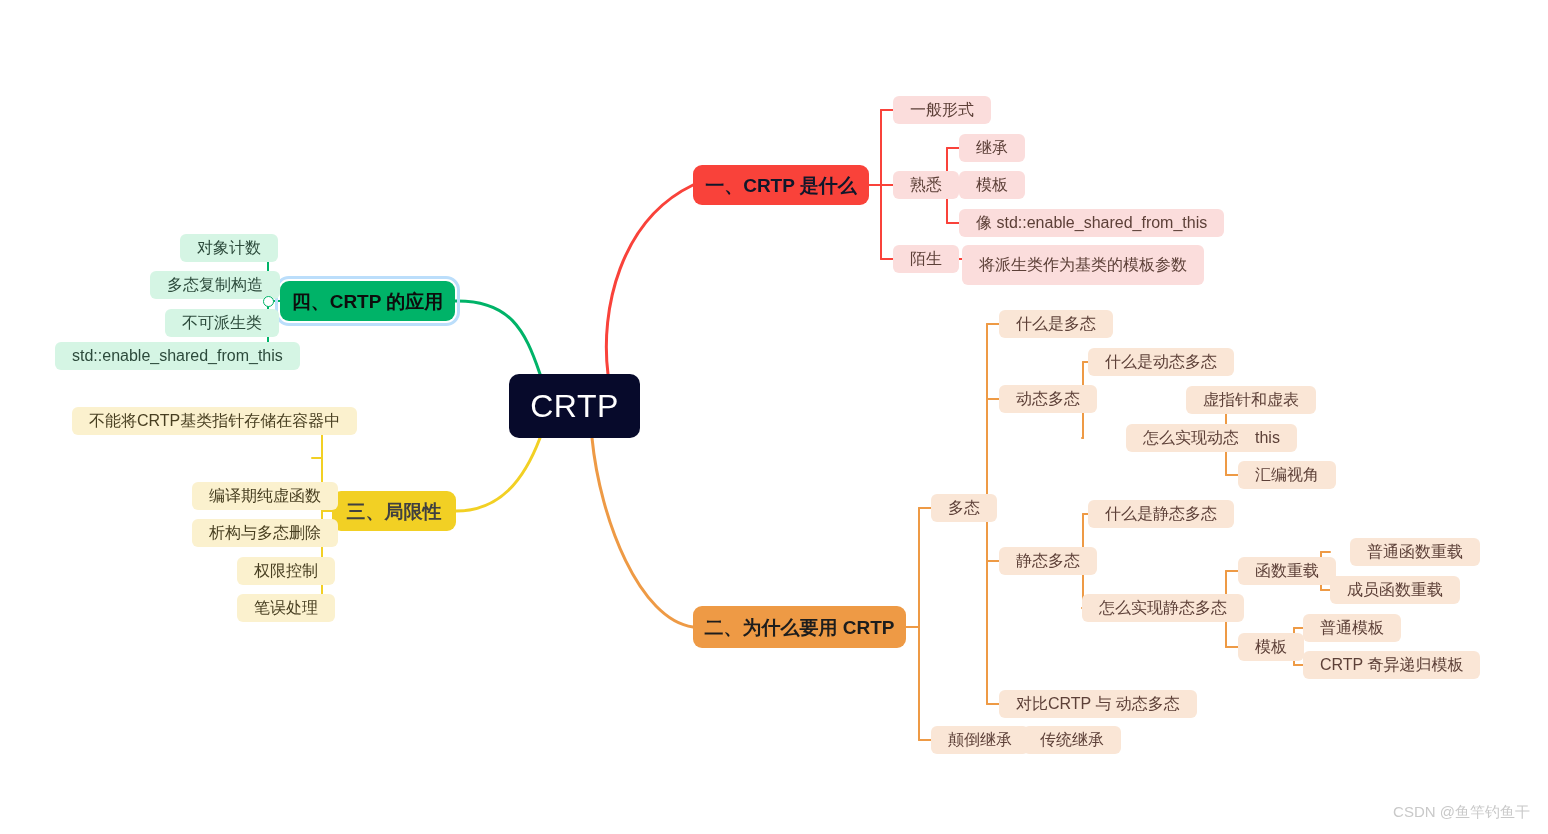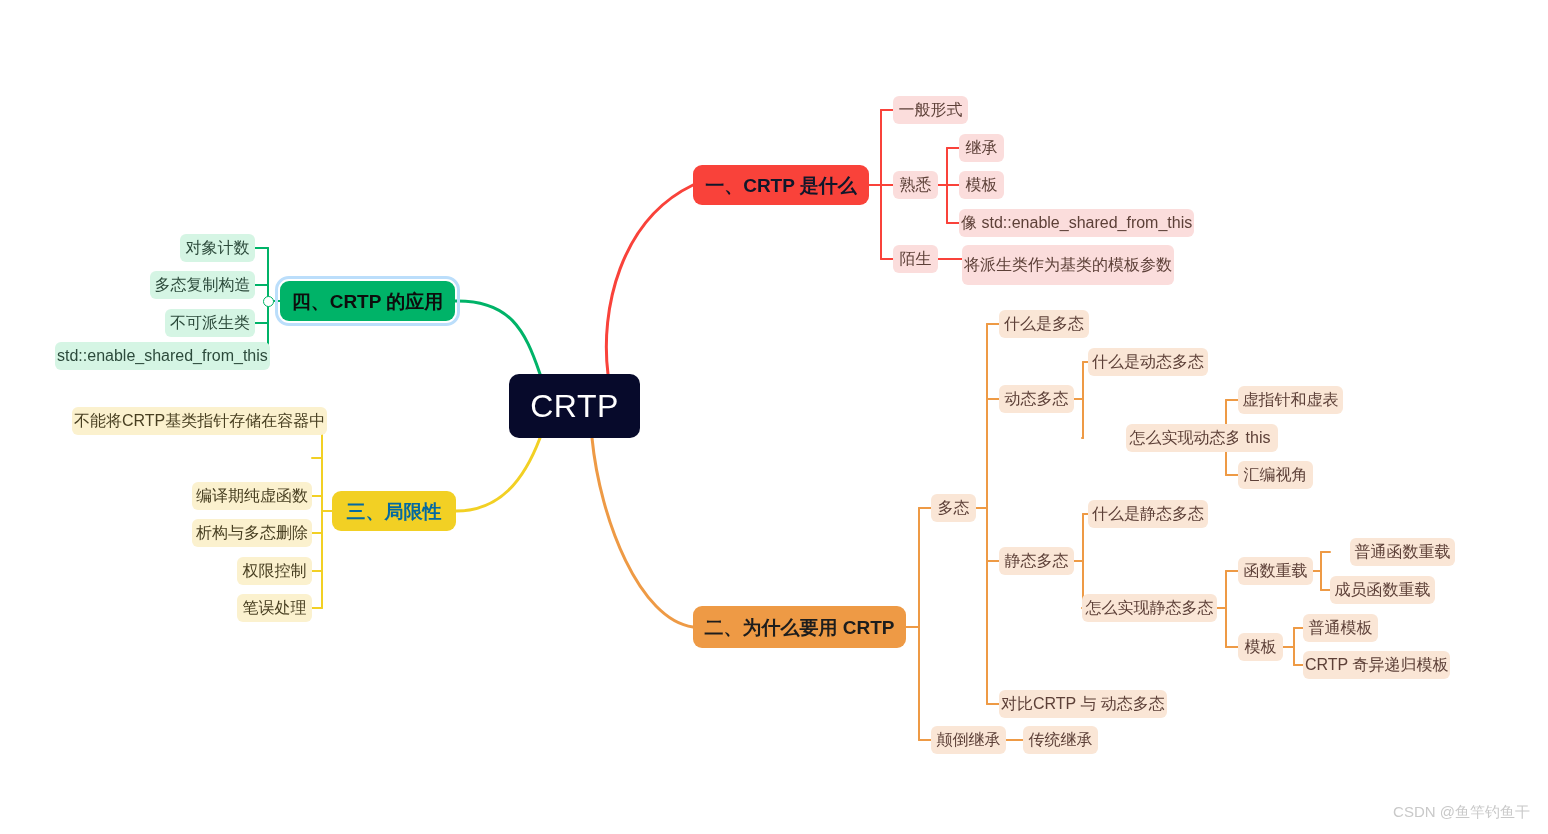--- a/index.html
+++ b/index.html
@@ -47,32 +47,32 @@
   
   .node.main {
     border-radius: 9px;
     font-size: 19px;
     font-weight: bold;
     padding: 0 16px;
     height: 40px;
   }
   .node.main.red    { background: #F9423A; color: #0f172a; }
   .node.main.orange { background: #EE9A45; color: #1d1d1d; }
-  .node.main.yellow { background: #F2D024; color: #0369a1; }
+  .node.main.yellow { background: #F2D024; color: #404040; }
   .node.main.green  { background: #00B368; color: #0d0d0d; }
   .node.main.selected {
     outline: 3px solid #BBDEFB;
     outline-offset: 2px;
     border-radius: 9px;
   }
   
   .node.sub {
     border-radius: 6px;
     font-size: 16px;
-    padding: 0 2px;
+    padding: 0 17px;
     height: 28px;
   }
   .node.sub.red    { background: #FBDDDC; color: #5D4038; }
   .node.sub.orange { background: #FAE6D6; color: #5D4038; }
   .node.sub.yellow { background: #FBF1CE; color: #473E20; }
   .node.sub.green  { background: #D5F5E4; color: #2C4A3B; }
 
   .collapse-dot {
     position: absolute;
     width: 9px;
@@ -217,21 +217,21 @@
     </div>
     <div class="node sub orange" style="left: 999px; top: 690px; min-width: 153px; height: 28px;">
       <span>对比CRTP 与 动态多态</span>
     </div>
     <div class="node sub orange" style="left: 1088px; top: 348px; min-width: 120px; height: 28px;">
       <span>什么是动态多态</span>
     </div>
     <div class="node sub orange" style="left: 1082px; top: 424px; min-width: 135px; height: 28px; margin-left: 44px;">
       <span>怎么实现动态多态</span>
     </div>
-    <div class="node sub orange" style="left: 1238px; top: 386px; min-width: 105px; height: 28px;">
+    <div class="node sub orange" style="left: 1186px; top: 386px; min-width: 105px; height: 28px;">
       <span>虚指针和虚表</span>
     </div>
     <div class="node sub orange" style="left: 1238px; top: 424px; min-width: 40px; height: 28px;">
       <span>this</span>
     </div>
     <div class="node sub orange" style="left: 1238px; top: 461px; min-width: 75px; height: 28px;">
       <span>汇编视角</span>
     </div>
     <div class="node sub orange" style="left: 1088px; top: 500px; min-width: 120px; height: 28px;">
       <span>什么是静态多态</span>

